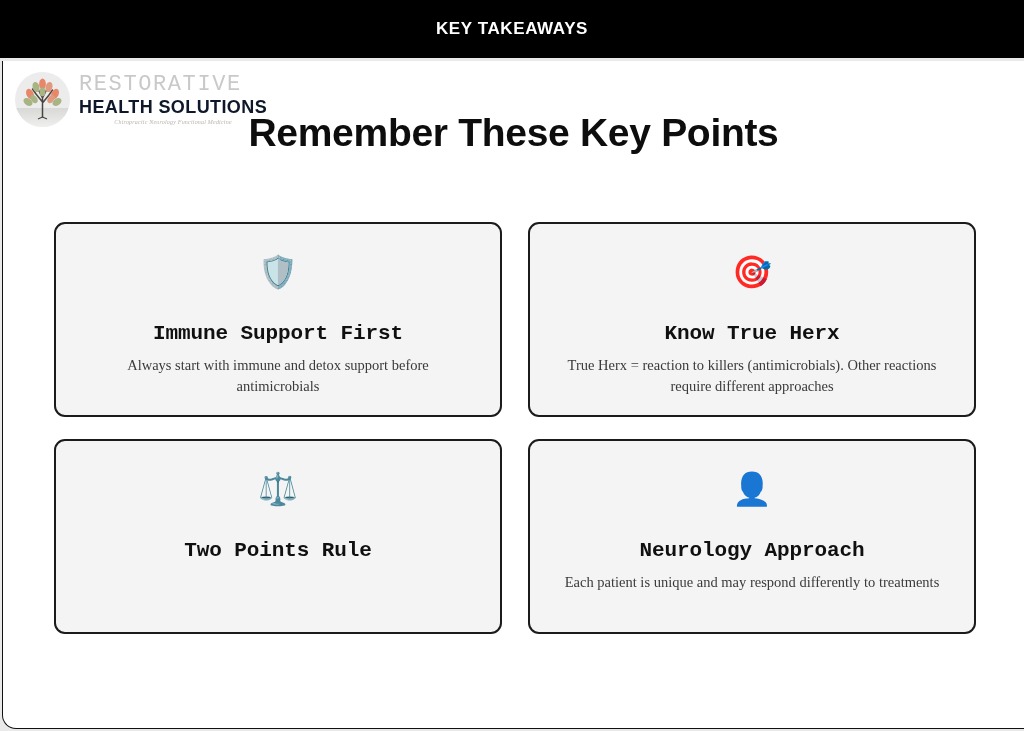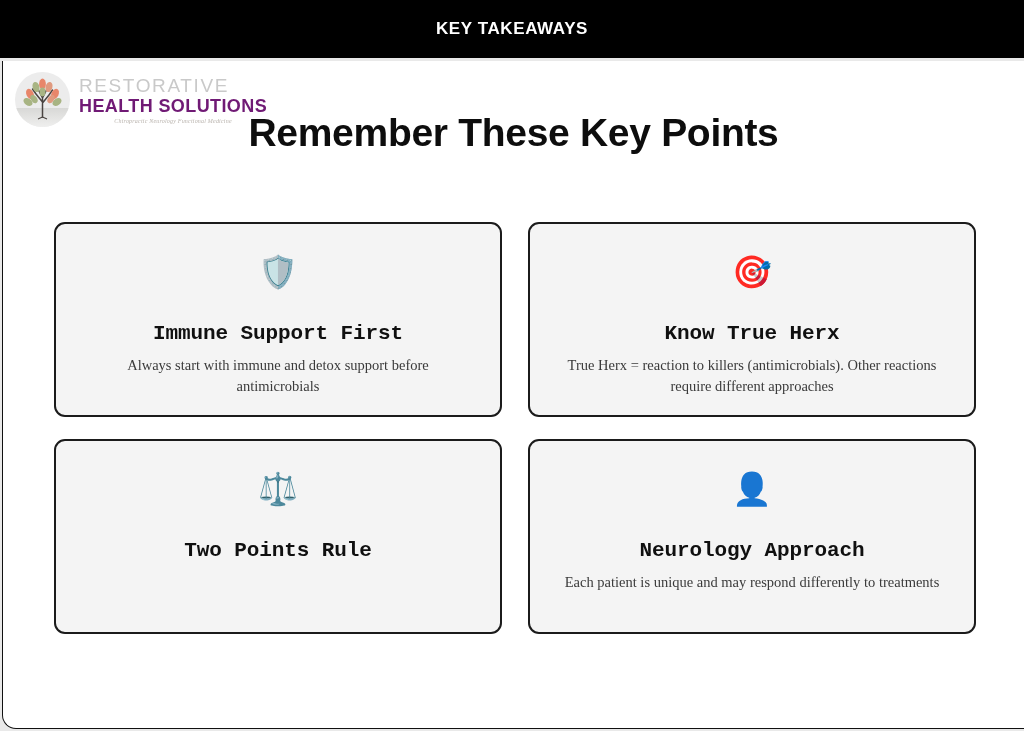--- a/index.html
+++ b/index.html
@@ -87,30 +87,30 @@
   .logo-emblem svg {
     position: absolute;
     inset: 0;
   }
   .logo-text {
     display: flex;
     flex-direction: column;
     line-height: 1;
   }
   .logo-line1 {
-    font-size: 19px;
+    font-size: 22px;
     font-weight: 400;
     color: #c9c9c9;
     letter-spacing: 1.6px;
-    font-family: Liberation Sans, sans-serif;
+    font-family: Liberation Mono, monospace;
   }
   .logo-line2 {
     font-size: 18px;
     font-weight: bold;
-    color: #701a75;
+    color: #0f172a;
     letter-spacing: 0.4px;
     margin-top: 2px;
     font-family: "Liberation Sans", sans-serif;
   }
   .logo-line3 {
     font-size: 6px;
     color: #b9b3ad;
     letter-spacing: 0.2px;
     margin-top: 3px;
     text-align: center;

